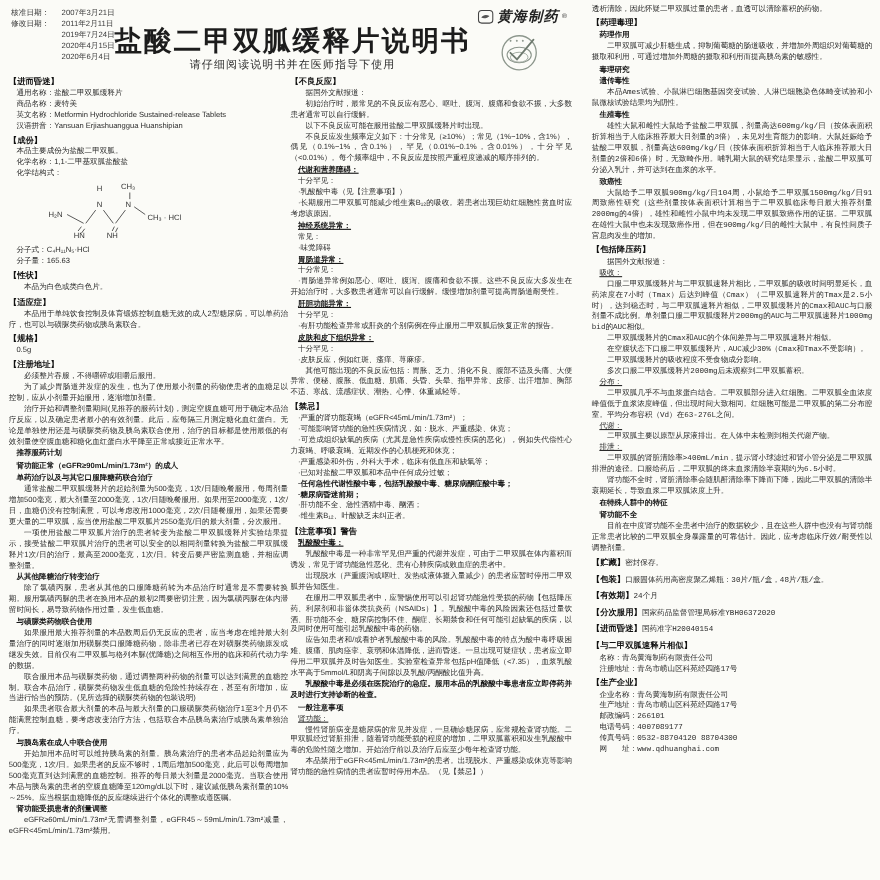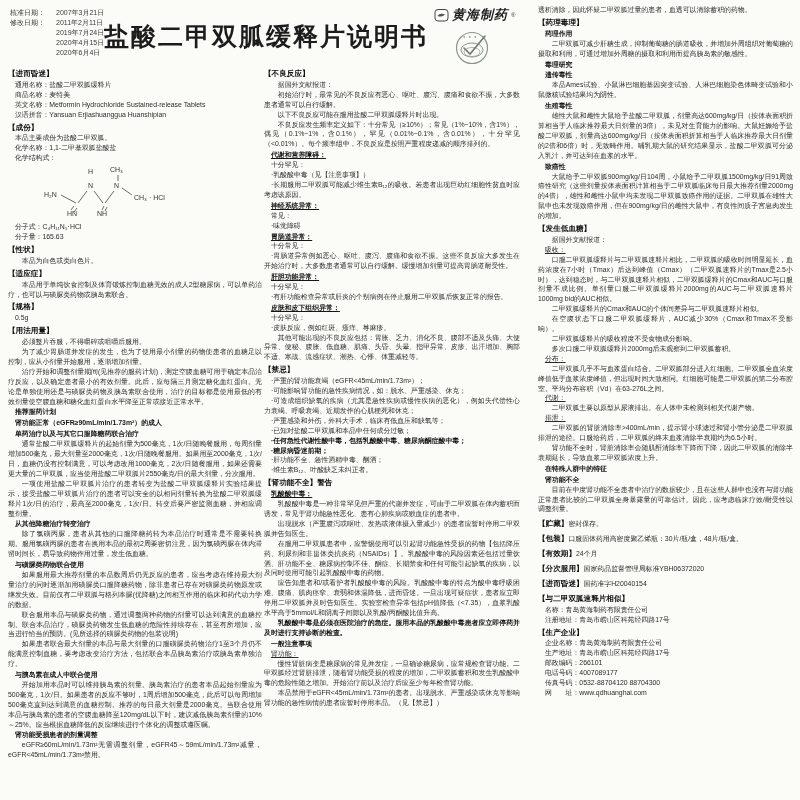--- a/index.html
+++ b/index.html
@@ -15,21 +15,21 @@
   .subtitle{position:absolute;left:0;top:52px;width:532px;text-align:center;
             font-size:10px;color:#2e2e2e;letter-spacing:1px;}
   .logo{position:absolute;left:434px;top:6px;display:flex;align-items:center;gap:3px;}
   .logo .brand{font-size:13px;font-weight:bold;font-style:italic;letter-spacing:1px;color:#222;}
   .logo sup{font-size:6px;}
   .seal{position:absolute;left:452px;top:28px;}
   
   .col{position:absolute;font-size:6.9px;line-height:9.9px;text-align:justify;color:#2b2b2b;}
   .col-left{left:8px;top:66px;width:254px;}
   .col-mid{left:264px;top:66px;width:256px;}
-  .col-right{left:538px;top:5px;width:255px;}
+  .col-right{left:538px;top:5px;width:255px;font-family:Liberation Mono, monospace;}
   .blk{margin:0;}
   .blk-h{font-size:7.6px;font-weight:bold;color:#111;margin:3px 0 1px 0;}
   .blk-b{font-weight:bold;text-indent:1em;margin-top:1px;color:#161616;}
   .blk-bu{font-weight:bold;text-indent:1em;text-decoration:underline;text-underline-offset:1px;margin-top:1px;color:#161616;}
   .blk-u{text-indent:1em;text-decoration:underline;text-underline-offset:1px;}
   .blk-p{text-indent:2em;}
   .blk-pb{text-indent:2em;font-weight:bold;color:#141414;}
   .blk-n{text-indent:1em;}
   .blk-nb{text-indent:1em;font-weight:bold;color:#141414;}
   .blk-t{}
@@ -61,20 +61,21 @@
       <span class="lbl"></span>
       <span class="val">2020年4月15日</span>
     </div>
     <div class="row">
       <span class="lbl"></span>
       <span class="val">2020年6月4日</span>
     </div>
   </div>
 
   <div class="title">盐酸二甲双胍缓释片说明书</div>
+  <div class="subtitle">请仔细阅读说明书并在医师指导下使用</div>
 
   <div class="logo">
     <svg width="15" height="15" viewBox="0 0 15 15">
       <rect x="1" y="1.5" width="13" height="11.5" rx="3" fill="none" stroke="#444" stroke-width="1"></rect>
       <path d="M3.5 8 C5 5.5, 8 5, 11 6.5 C9 8.5, 6 9.2, 3.5 8 Z" fill="#555"></path>
     </svg>
     <span class="brand">黄海制药</span>
     <sup>®</sup>
   </div>
   <svg class="seal" width="40" height="40" viewBox="0 0 40 40">
@@ -118,21 +119,21 @@
       </svg>
     </div>
   <div class="blk blk-n">分子式：C₄H₁₁N₅·HCl</div>
       <div class="blk blk-n">分子量：165.63</div>
       <div class="blk blk-h">【性状】</div>
       <div class="blk blk-p">本品为白色或类白色片。</div>
       <div class="blk blk-h">【适应症】</div>
       <div class="blk blk-p">本品用于单纯饮食控制及体育锻炼控制血糖无效的成人2型糖尿病，可以单药治疗，也可以与磺脲类药物或胰岛素联合。</div>
       <div class="blk blk-h">【规格】</div>
       <div class="blk blk-n">0.5g</div>
-      <div class="blk blk-h">【用法用量】</div>
+      <div class="blk blk-h">【注册地址】</div>
       <div class="blk blk-p">必须整片吞服，不得嚼碎或咀嚼后服用。</div>
       <div class="blk blk-p">为了减少胃肠道并发症的发生，也为了使用最小剂量的药物使患者的血糖足以控制，应从小剂量开始服用，逐渐增加剂量。</div>
       <div class="blk blk-p">治疗开始和调整剂量期间(见推荐的服药计划)，测定空腹血糖可用于确定本品治疗反应，以及确定患者最小的有效剂量。此后，应每隔三月测定糖化血红蛋白。无论是单独使用还是与磺脲类药物及胰岛素联合使用，治疗的目标都是使用最低的有效剂量使空腹血糖和糖化血红蛋白水平降至正常或接近正常水平。</div>
       <div class="blk blk-b">推荐服药计划</div>
       <div class="blk blk-b">肾功能正常（eGFR≥90mL/min/1.73m²）的成人</div>
       <div class="blk blk-b">单药治疗以及与其它口服降糖药联合治疗</div>
       <div class="blk blk-p">通常盐酸二甲双胍缓释片的起始剂量为500毫克，1次/日随晚餐服用，每周剂量增加500毫克，最大剂量至2000毫克，1次/日随晚餐服用。如果用至2000毫克，1次/日，血糖仍没有控制满意，可以考虑改用1000毫克，2次/日随餐服用，如果还需要更大量的二甲双胍，应当使用盐酸二甲双胍片2550毫克/日的最大剂量，分次服用。</div>
       <div class="blk blk-p">一项使用盐酸二甲双胍片治疗的患者转变为盐酸二甲双胍缓释片实验结果提示，接受盐酸二甲双胍片治疗的患者可以安全的以相同剂量转换为盐酸二甲双胍缓释片1次/日的治疗，最高至2000毫克，1次/日。转变后要严密监测血糖，并相应调整剂量。</div>
       <div class="blk blk-b">从其他降糖治疗转变治疗</div>
       <div class="blk blk-p">除了氯磺丙脲，患者从其他的口服降糖药转为本品治疗时通常是不需要转换期。服用氯磺丙脲的患者在换用本品的最初2周要密切注意，因为氯磺丙脲在体内滞留时间长，易导致药物作用过量，发生低血糖。</div>
@@ -171,21 +172,21 @@
       <div class="blk blk-h">【禁忌】</div>
       <div class="blk blk-n">·严重的肾功能衰竭（eGFR&lt;45mL/min/1.73m²）；</div>
       <div class="blk blk-n">·可能影响肾功能的急性疾病情况，如：脱水、严重感染、休克；</div>
       <div class="blk blk-n">·可造成组织缺氧的疾病（尤其是急性疾病或慢性疾病的恶化），例如失代偿性心力衰竭、呼吸衰竭、近期发作的心肌梗死和休克；</div>
       <div class="blk blk-n">·严重感染和外伤，外科大手术，临床有低血压和缺氧等；</div>
       <div class="blk blk-n">·已知对盐酸二甲双胍和本品中任何成分过敏；</div>
       <div class="blk blk-nb">·任何急性代谢性酸中毒，包括乳酸酸中毒、糖尿病酮症酸中毒；</div>
       <div class="blk blk-nb">·糖尿病昏迷前期；</div>
       <div class="blk blk-n">·肝功能不全、急性酒精中毒、酗酒；</div>
       <div class="blk blk-n">·维生素B₁₂、叶酸缺乏未纠正者。</div>
-      <div class="blk blk-h">【肾功能不全】警告</div>
+      <div class="blk blk-h">【注意事项】警告</div>
       <div class="blk blk-bu">乳酸酸中毒：</div>
       <div class="blk blk-p">乳酸酸中毒是一种非常罕见但严重的代谢并发症，可由于二甲双胍在体内蓄积而诱发，常见于肾功能急性恶化、患有心肺疾病或败血症的患者中。</div>
       <div class="blk blk-p">出现脱水（严重腹泻或呕吐、发热或液体摄入量减少）的患者应暂时停用二甲双胍并告知医生。</div>
       <div class="blk blk-p">在服用二甲双胍患者中，应警惕使用可以引起肾功能急性受损的药物【包括降压药、利尿剂和非甾体类抗炎药（NSAIDs）】。乳酸酸中毒的风险因素还包括过量饮酒、肝功能不全、糖尿病控制不佳、酮症、长期禁食和任何可能引起缺氧的疾病，以及同时使用可能引起乳酸酸中毒的药物。</div>
       <div class="blk blk-p">应告知患者和/或看护者乳酸酸中毒的风险。乳酸酸中毒的特点为酸中毒呼吸困难、腹痛、肌肉痉挛、衰弱和体温降低，进而昏迷。一旦出现可疑症状，患者应立即停用二甲双胍并及时告知医生。实验室检查异常包括pH值降低（&lt;7.35），血浆乳酸水平高于5mmol/L和阴离子间隙以及乳酸/丙酮酸比值升高。</div>
       <div class="blk blk-pb">乳酸酸中毒是必须在医院治疗的急症。服用本品的乳酸酸中毒患者应立即停药并及时进行支持诊断的检查。</div>
       <div class="blk blk-b">一般注意事项</div>
       <div class="blk blk-u">肾功能：</div>
       <div class="blk blk-p">慢性肾脏病变是糖尿病的常见并发症，一旦确诊糖尿病，应常规检查肾功能。二甲双胍经过肾脏排泄，随着肾功能受损的程度的增加，二甲双胍蓄积和发生乳酸酸中毒的危险性随之增加。开始治疗前以及治疗后应至少每年检查肾功能。</div>
       <div class="blk blk-p">本品禁用于eGFR&lt;45mL/min/1.73m²的患者。出现脱水、严重感染或休克等影响肾功能的急性病情的患者应暂时停用本品。（见【禁忌】）</div>
@@ -195,21 +196,21 @@
       <div class="blk blk-h">【药理毒理】</div>
       <div class="blk blk-b">药理作用</div>
       <div class="blk blk-p">二甲双胍可减少肝糖生成，抑制葡萄糖的肠道吸收，并增加外周组织对葡萄糖的摄取和利用，可通过增加外周糖的摄取和利用而提高胰岛素的敏感性。</div>
       <div class="blk blk-b">毒理研究</div>
       <div class="blk blk-b">遗传毒性</div>
       <div class="blk blk-p">本品Ames试验、小鼠淋巴细胞基因突变试验、人淋巴细胞染色体畸变试验和小鼠微核试验结果均为阴性。</div>
       <div class="blk blk-b">生殖毒性</div>
       <div class="blk blk-p">雄性大鼠和雌性大鼠给予盐酸二甲双胍，剂量高达600mg/kg/日（按体表面积折算相当于人临床推荐最大日剂量的3倍），未见对生育能力的影响。大鼠妊娠给予盐酸二甲双胍，剂量高达600mg/kg/日（按体表面积折算相当于人临床推荐最大日剂量的2倍和6倍）时，无致畸作用。哺乳期大鼠的研究结果显示，盐酸二甲双胍可分泌入乳汁，并可达到在血浆的水平。</div>
       <div class="blk blk-b">致癌性</div>
       <div class="blk blk-p">大鼠给予二甲双胍900mg/kg/日104周，小鼠给予二甲双胍1500mg/kg/日91周致癌性研究（这些剂量按体表面积计算相当于二甲双胍临床每日最大推荐剂量2000mg的4倍），雄性和雌性小鼠中均未发现二甲双胍致癌作用的证据。二甲双胍在雄性大鼠中也未发现致癌作用，但在900mg/kg/日的雌性大鼠中，有良性间质子宫息肉发生的增加。</div>
-      <div class="blk blk-h">【发生低血糖】</div>
+      <div class="blk blk-h">【包括降压药】</div>
       <div class="blk blk-p">据国外文献报道：</div>
       <div class="blk blk-u">吸收：</div>
       <div class="blk blk-p">口服二甲双胍缓释片与二甲双胍速释片相比，二甲双胍的吸收时间明显延长，血药浓度在7小时（Tmax）后达到峰值（Cmax）（二甲双胍速释片的Tmax是2.5小时），达到稳态时，与二甲双胍速释片相似，二甲双胍缓释片的Cmax和AUC与口服剂量不成比例。单剂量口服二甲双胍缓释片2000mg的AUC与二甲双胍速释片1000mg bid的AUC相似。</div>
       <div class="blk blk-p">二甲双胍缓释片的Cmax和AUC的个体间差异与二甲双胍速释片相似。</div>
       <div class="blk blk-p">在空腹状态下口服二甲双胍缓释片，AUC减少30%（Cmax和Tmax不受影响）。</div>
       <div class="blk blk-p">二甲双胍缓释片的吸收程度不受食物成分影响。</div>
       <div class="blk blk-p">多次口服二甲双胍缓释片2000mg后未观察到二甲双胍蓄积。</div>
       <div class="blk blk-u">分布：</div>
       <div class="blk blk-p">二甲双胍几乎不与血浆蛋白结合。二甲双胍部分进入红细胞。二甲双胍全血浓度峰值低于血浆浓度峰值，但出现时间大致相同。红细胞可能是二甲双胍的第二分布腔室。平均分布容积（Vd）在63-276L之间。</div>
       <div class="blk blk-u">代谢：</div>

